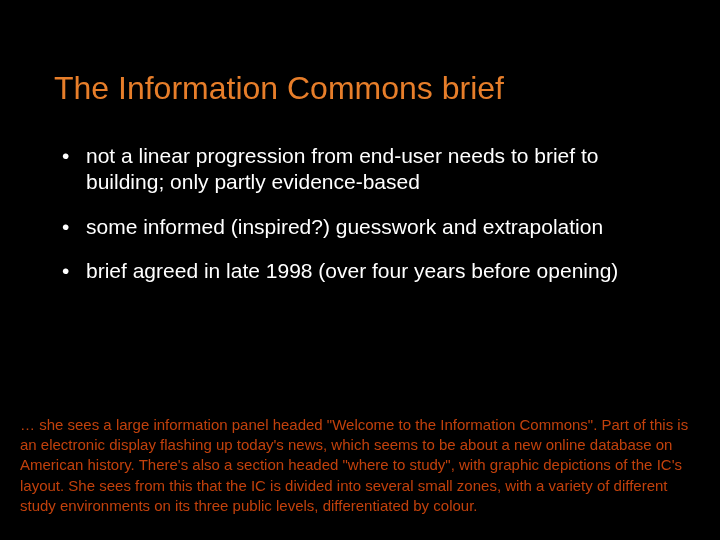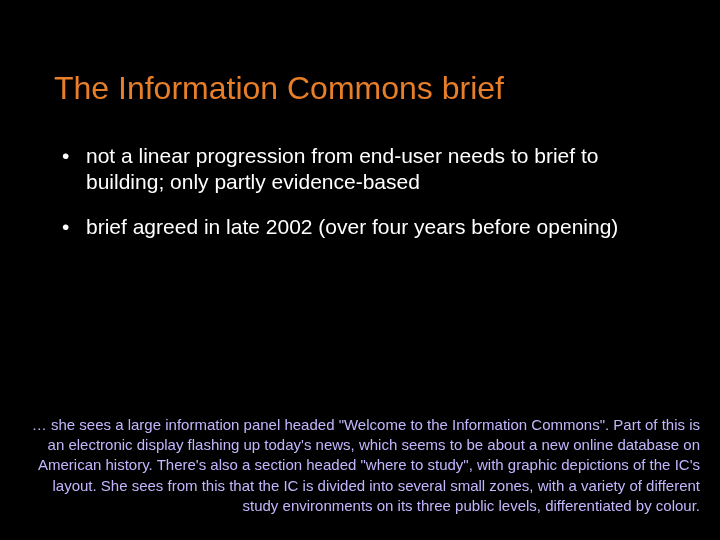--- a/index.html
+++ b/index.html
@@ -39,30 +39,31 @@
     position: absolute;
     left: 8px;
     top: 0;
     color: #fff;
   }
   .footer {
     position: absolute;
     bottom: 24px;
     left: 20px;
     right: 20px;
-    text-align: right;
-    color: #c4b5fd;
+    text-align: left;
+    color: #c2410c;
     font-family: Verdana, Geneva, sans-serif;
     font-size: 15px;
     line-height: 1.35;
   }
 </style>
 </head>
 <body>
 
 <div class="slide">
   <div class="title">The Information Commons brief</div>
   <ul class="bullets">
     <li>not a linear progression from end-user needs to brief to building; only partly evidence-based</li>
-    <li>brief agreed in late 2002 (over four years before opening)</li>
+    <li>some informed (inspired?) guesswork and extrapolation</li>
+    <li>brief agreed in late 1998 (over four years before opening)</li>
   </ul>
   <div class="footer">… she sees a large information panel headed "Welcome to the Information Commons". Part of this is an electronic display flashing up today's news, which seems to be about a new online database on American history.  There's also a section headed "where to study", with graphic depictions of the IC's layout.  She sees from this that the IC is divided into several small zones, with a variety of different study environments on its three public levels, differentiated by colour.</div>
 </div>
 
 </body></html>

